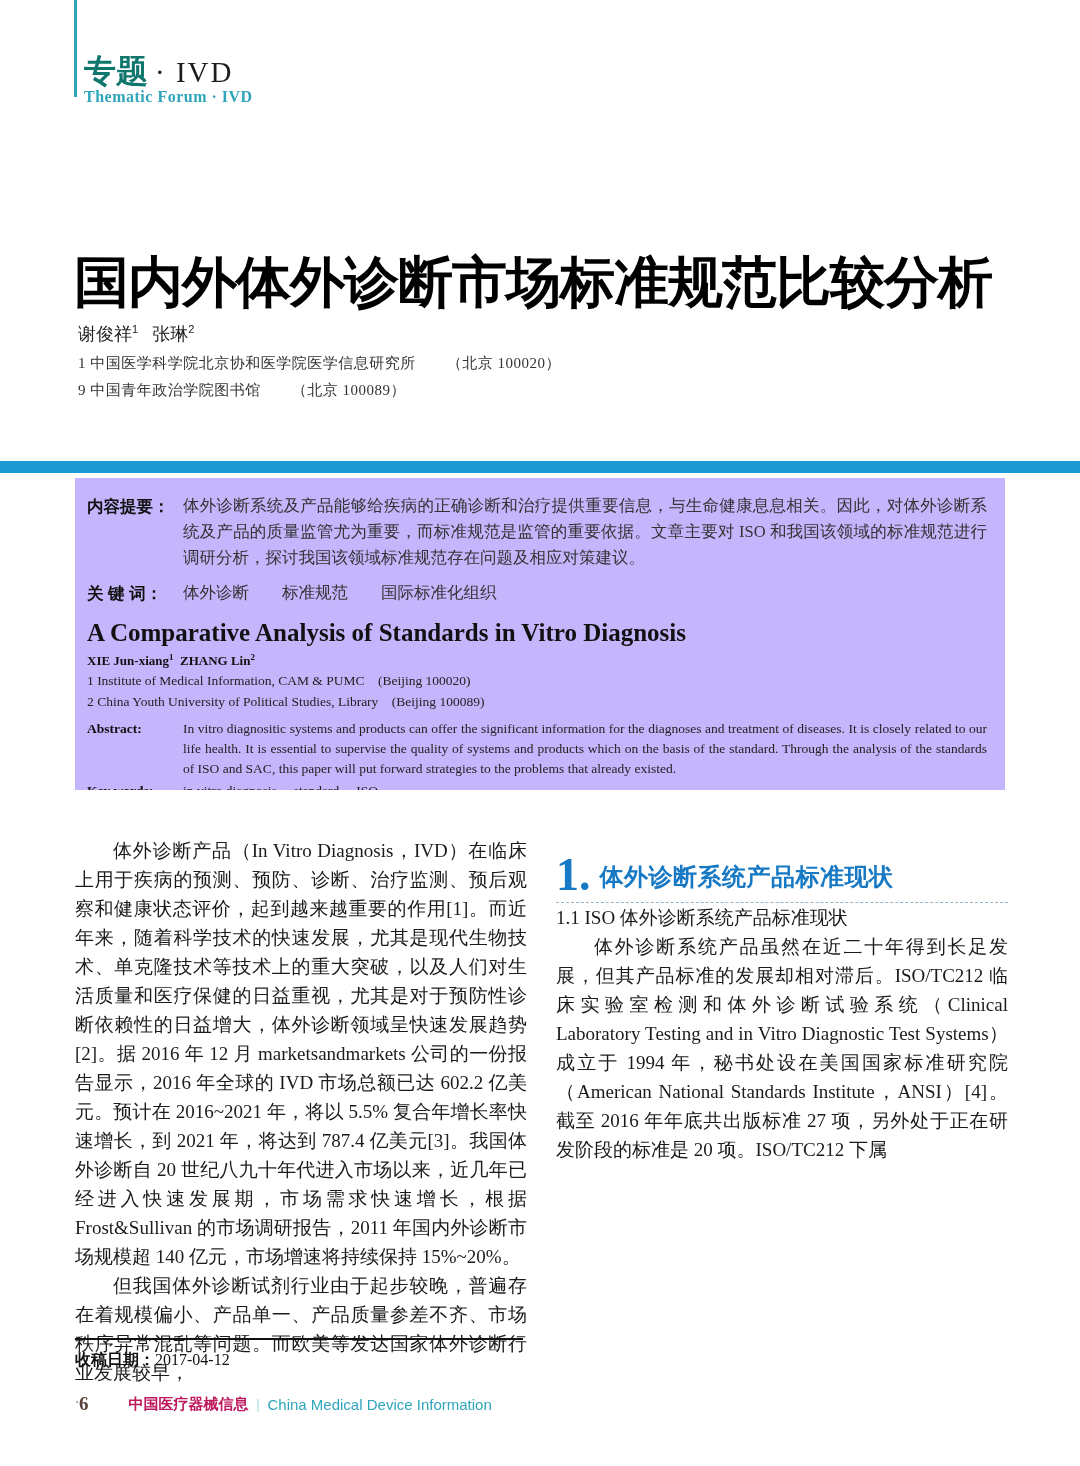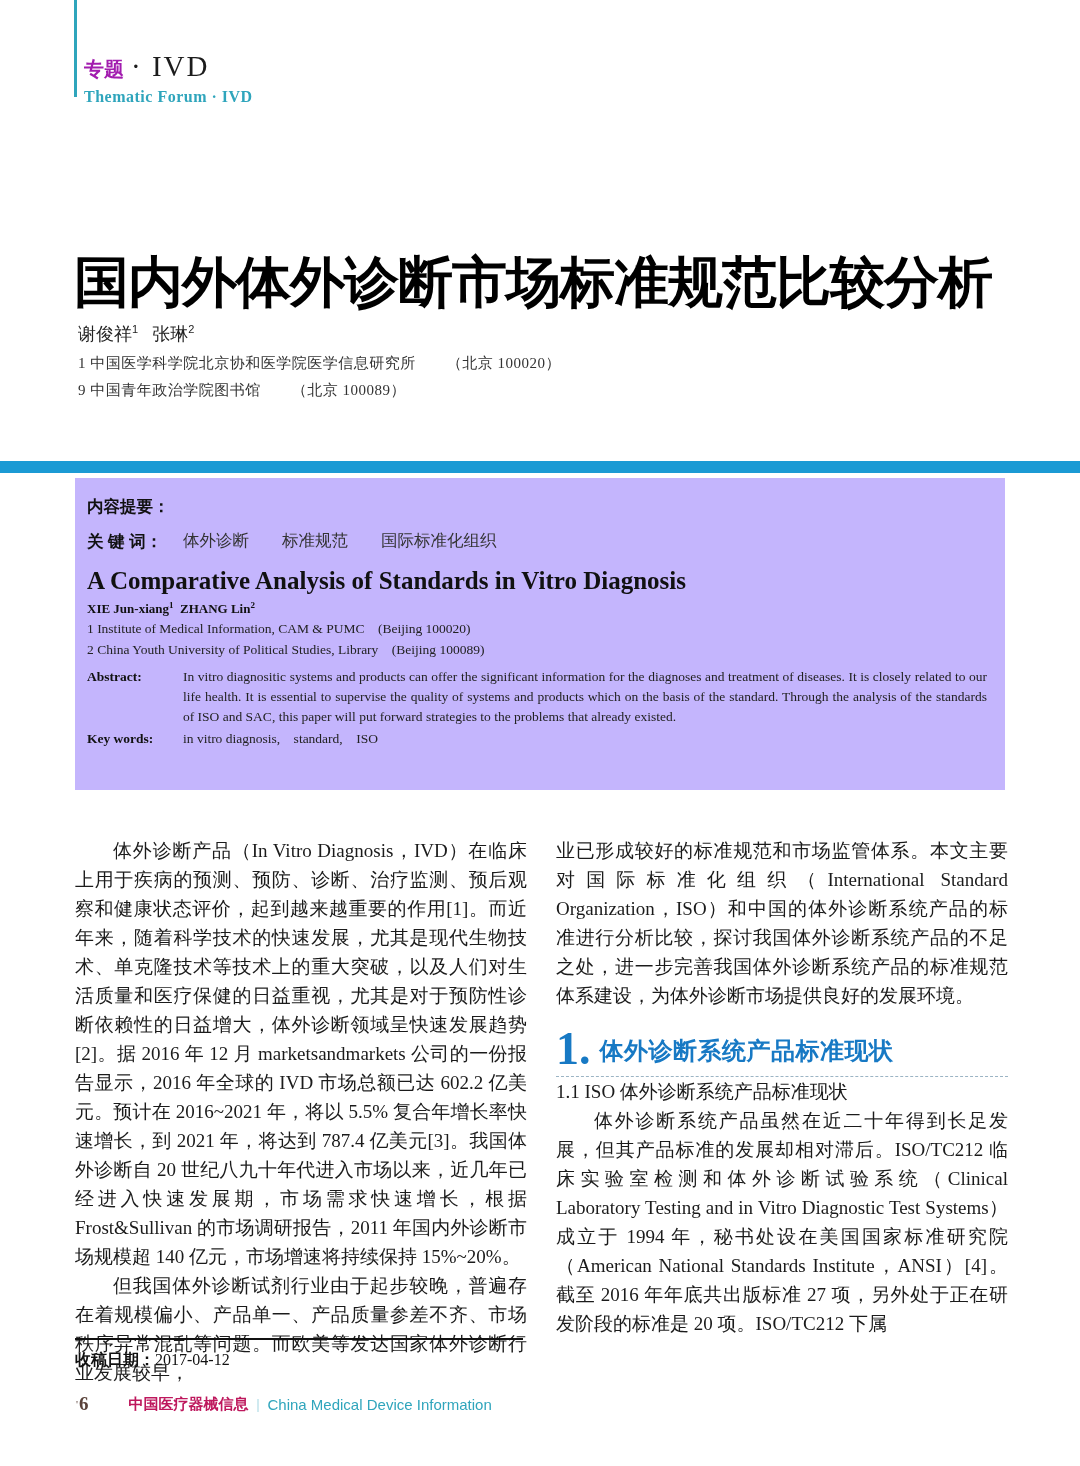--- a/index.html
+++ b/index.html
@@ -3,21 +3,21 @@
 <meta charset="utf-8">
 <style>
   html,body{margin:0;padding:0;background:#ffffff;}
   .sheet{
     position:relative;width:1080px;height:1466px;background:#ffffff;
     font-family:"Liberation Serif",serif;color:#1a1a1a;overflow:hidden;
   }
   
   .header-rule{position:absolute;left:74px;top:0;width:3px;height:97px;background:#2fa5bc;}
   .topic-row{position:absolute;left:84px;top:50px;display:flex;align-items:baseline;gap:7px;white-space:nowrap;}
-  .topic-cn{font-family:"Liberation Sans",sans-serif;font-weight:900;font-size:20px;color:#a21caf;}
+  .topic-cn{font-family:"Liberation Sans",sans-serif;font-weight:900;font-size:32px;color:#0f766e;}
   .topic-rest{font-family:"Liberation Serif",serif;font-size:29px;color:#1c1c1c;letter-spacing:2px;}
   .topic-sub{position:absolute;left:84px;top:88px;font-size:16px;color:#2fa5bc;font-weight:600;letter-spacing:.5px;}
   
   .main-title{position:absolute;left:74px;top:246px;font-family:"Liberation Sans",sans-serif;
     font-weight:900;font-size:55px;letter-spacing:-1px;color:#000;white-space:nowrap;}
   .authors{position:absolute;left:78px;top:322px;font-family:"Liberation Sans",sans-serif;font-size:18px;color:#222;}
   .authors sup{font-size:11px;vertical-align:super;}
   .author-gap{display:inline-block;width:14px;}
   .affil{position:absolute;left:78px;font-size:15px;color:#333;letter-spacing:.5px;}
   .affil-1{top:354px;} .affil-2{top:381px;}
@@ -82,20 +82,21 @@
     <span>谢俊祥</span><sup>1</sup><span class="author-gap"></span><span>张琳</span><sup>2</sup>
   </div>
   <div class="affil affil-1">1 中国医学科学院北京协和医学院医学信息研究所　　（北京  100020）</div>
   <div class="affil affil-2">9 中国青年政治学院图书馆　　（北京  100089）</div>
 
   <div class="blue-bar"></div>
 
   <div class="abstract-box">
     <div class="abs-row">
       <div class="abs-lbl">内容提要：</div>
+      <div class="abs-txt">体外诊断系统及产品能够给疾病的正确诊断和治疗提供重要信息，与生命健康息息相关。因此，对体外诊断系统及产品的质量监管尤为重要，而标准规范是监管的重要依据。文章主要对 ISO 和我国该领域的标准规范进行调研分析，探讨我国该领域标准规范存在问题及相应对策建议。</div>
     </div>
     <div class="abs-row kw-row">
       <div class="abs-lbl">关 键 词：</div>
       <div class="abs-txt">体外诊断　　标准规范　　国际标准化组织</div>
     </div>
     <div class="en-title">A Comparative Analysis of Standards in Vitro Diagnosis</div>
     <div class="en-authors">
       <span>XIE Jun-xiang</span><sup>1</sup>&nbsp;&nbsp;<span>ZHANG Lin</span><sup>2</sup>
     </div>
     <div class="en-affil">1 Institute of Medical Information, CAM &amp; PUMC　(Beijing  100020)</div>
@@ -109,21 +110,20 @@
       <div class="en-txt">in vitro diagnosis,　standard,　ISO</div>
     </div>
   </div>
 
   <div class="col col-left">
     <p>体外诊断产品（In Vitro Diagnosis，IVD）在临床上用于疾病的预测、预防、诊断、治疗监测、预后观察和健康状态评价，起到越来越重要的作用[1]。而近年来，随着科学技术的快速发展，尤其是现代生物技术、单克隆技术等技术上的重大突破，以及人们对生活质量和医疗保健的日益重视，尤其是对于预防性诊断依赖性的日益增大，体外诊断领域呈快速发展趋势[2]。据 2016 年 12 月 marketsandmarkets 公司的一份报告显示，2016 年全球的 IVD 市场总额已达 602.2 亿美元。预计在 2016~2021 年，将以 5.5% 复合年增长率快速增长，到 2021 年，将达到 787.4 亿美元[3]。我国体外诊断自 20 世纪八九十年代进入市场以来，近几年已经进入快速发展期，市场需求快速增长，根据 Frost&amp;Sullivan 的市场调研报告，2011 年国内外诊断市场规模超 140 亿元，市场增速将持续保持 15%~20%。</p>
     <p>但我国体外诊断试剂行业由于起步较晚，普遍存在着规模偏小、产品单一、产品质量参差不齐、市场秩序异常混乱等问题。而欧美等发达国家体外诊断行业发展较早，</p>
   </div>
 
   <div class="col col-right">
-    <p class="noindent">业已形成较好的标准规范和市场监管体系。本文主要对国际标准化组织（International Standard Organization，ISO）和中国的体外诊断系统产品的标准进行分析比较，探讨我国体外诊断系统产品的不足之处，进一步完善我国体外诊断系统产品的标准规范体系建设，为体外诊断市场提供良好的发展环境。</p>
     <div class="section-head">
       <span class="sec-num">1.</span>
       <span class="sec-title">体外诊断系统产品标准现状</span>
     </div>
     <p class="sub-head">1.1 ISO 体外诊断系统产品标准现状</p>
     <p>体外诊断系统产品虽然在近二十年得到长足发展，但其产品标准的发展却相对滞后。ISO/TC212 临床实验室检测和体外诊断试验系统（Clinical Laboratory Testing and in Vitro Diagnostic Test Systems）成立于 1994 年，秘书处设在美国国家标准研究院（American National Standards Institute，ANSI）[4]。截至 2016 年年底共出版标准 27 项，另外处于正在研发阶段的标准是 20 项。ISO/TC212 下属</p>
   </div>
 
   <div class="received-rule"></div>
   <div class="received">

